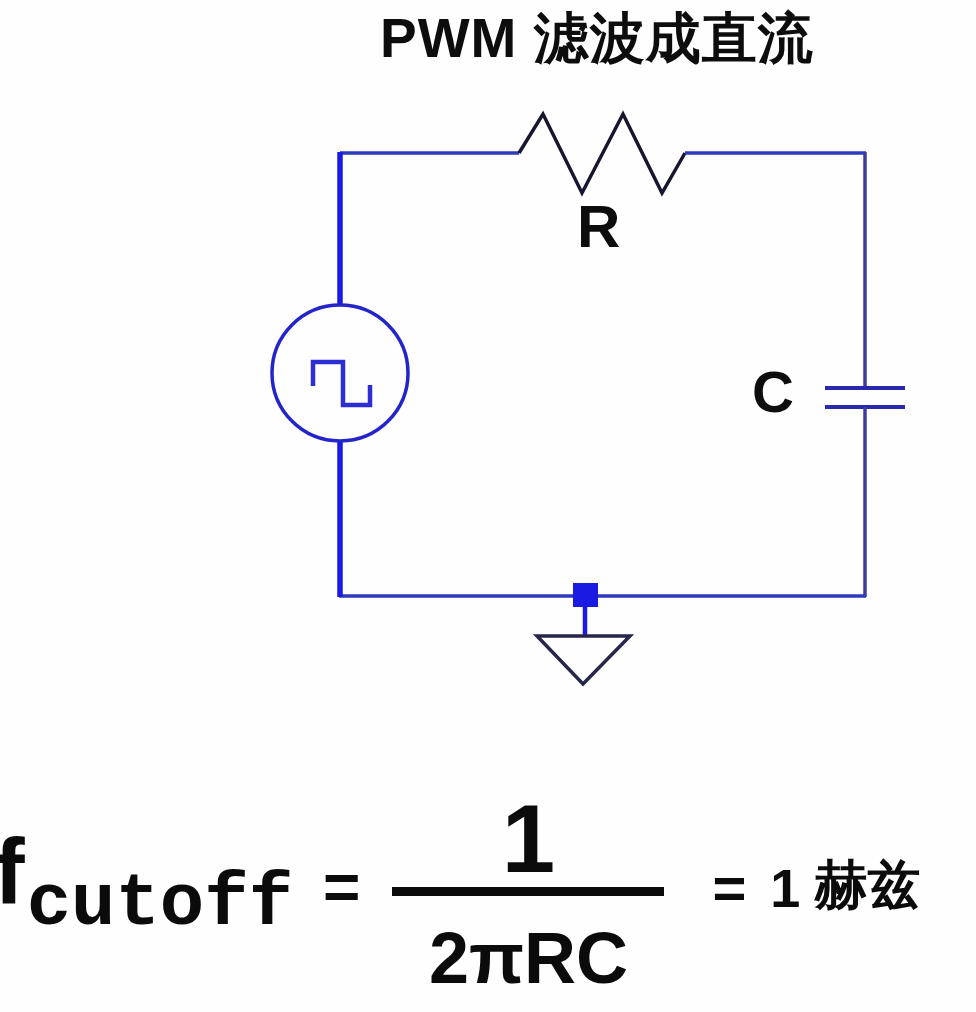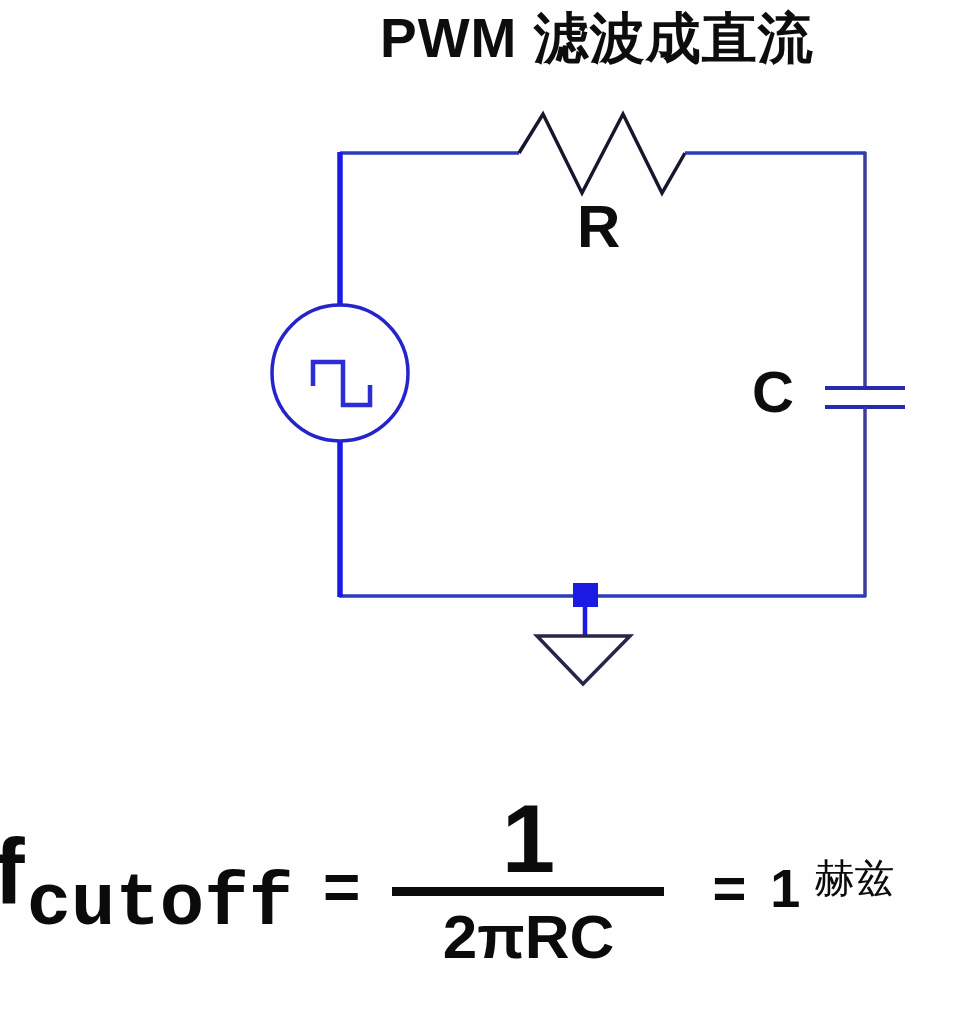--- a/index.html
+++ b/index.html
@@ -85,44 +85,44 @@
     height: 92px;
     display: flex;
     align-items: flex-end;
   }
   .fraction .frac-bar {
     width: 272px;
     height: 9px;
     background: #0b0b0b;
   }
   .fraction .denominator {
-    font-size: 62px;
+    font-size: 72px;
     font-weight: 800;
-    padding-top: 10px;
+    padding-top: 26px;
   }
   .f-eq2 {
     position: relative;
     top: 64px;
     margin-left: 48px;
     font-size: 58px;
     font-weight: 800;
   }
   .f-result-value {
     position: relative;
     top: 66px;
     margin-left: 24px;
     font-size: 54px;
     font-weight: 600;
   }
   .f-result-unit {
     position: relative;
     top: 63px;
     margin-left: 14px;
-    font-size: 40px;
-    font-weight: 400;
+    font-size: 53px;
+    font-weight: 700;
   }
 </style>
 </head>
 <body>
 
 <div class="page">
 
   <div class="diagram-title">PWM 滤波成直流</div>
 
   <svg class="circuit-svg" width="976" height="1012" viewBox="0 0 976 1012">

